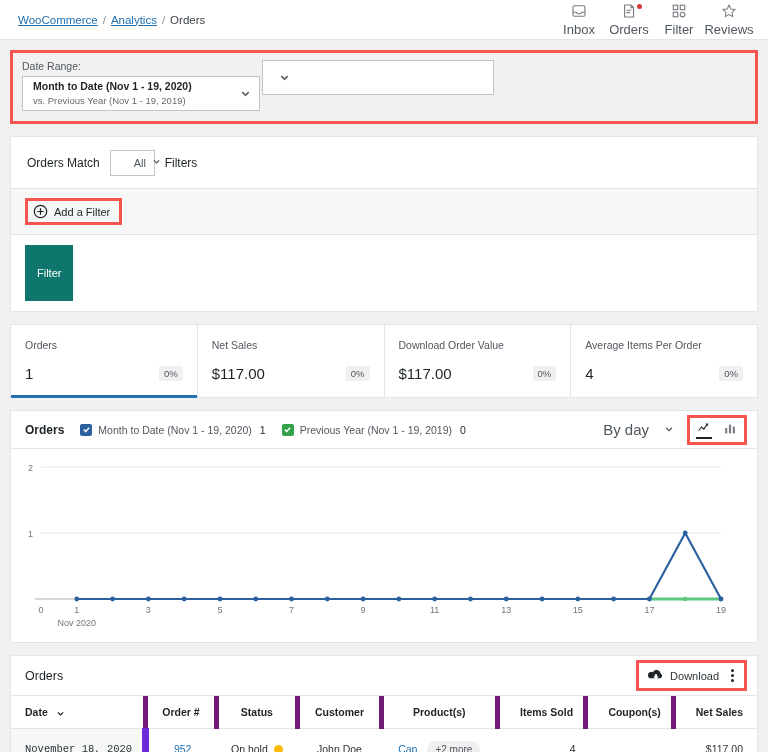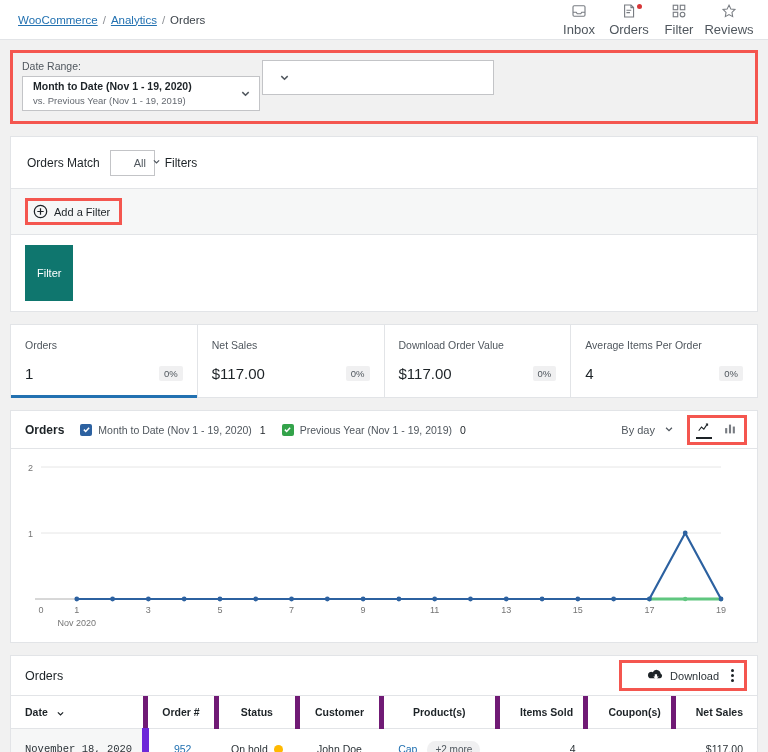--- a/index.html
+++ b/index.html
@@ -128,22 +128,22 @@
   .chart-head .ctitle { font-size: 12px; font-weight: 700; color: #1d2327; margin-right: 16px; }
   .legend-item { display: flex; align-items: center; margin-right: 16px; font-size: 10.5px; color: #50575e; }
   .lg-check {
     width: 12px; height: 12px; border-radius: 2px;
     display: flex; align-items: center; justify-content: center;
     margin-right: 6px; flex: 0 0 auto;
   }
   .lg-val { margin-left: 8px; color: #1d2327; }
   .chart-head-right { margin-left: auto; display: flex; align-items: center; }
   .interval-sel {
-    display: flex; align-items: center; gap: 3px;
-    font-size: 11px; color: #50575e; margin-right: 12px; cursor: pointer;
+    display: flex; align-items: center; gap: 9px;
+    font-size: 15px; color: #50575e; margin-right: 12px; cursor: pointer;
   }
   .chart-toggle {
     display: flex; border: 3px solid #f4564f; padding: 1px;
   }
   .tg-btn {
     width: 26px; height: 22px; display: flex; align-items: center;
     justify-content: center; cursor: pointer; background: transparent;
     border: none; position: relative;
   }
   .tg-btn.on::after {
@@ -154,21 +154,21 @@
 
   
   .table-head {
     display: flex; align-items: center;
     padding: 10px 10px 10px 14px; height: 40px;
     border-bottom: 1px solid #e2e4e7;
   }
   .table-head .ttitle { font-size: 12.5px; color: #1d2327; }
   .dl-box {
     margin-left: auto; display: flex; align-items: center;
-    border: 3px solid #f4564f; padding: 2px 4px 2px 20px;
+    border: 3px solid #f4564f; padding: 2px 4px 2px 3px;
   }
   .dl-btn {
     display: inline-flex; align-items: center; gap: 6px;
     background: transparent; border: none; cursor: pointer;
     font-size: 11px; color: #2c3338;
     font-family: "Liberation Sans", sans-serif;
   }
   .kebab { display: flex; flex-direction: column; gap: 2px; padding: 4px 6px; cursor: pointer; }
   .kebab i { width: 3px; height: 3px; background: #1d2327; border-radius: 50%; display: block; }
 

